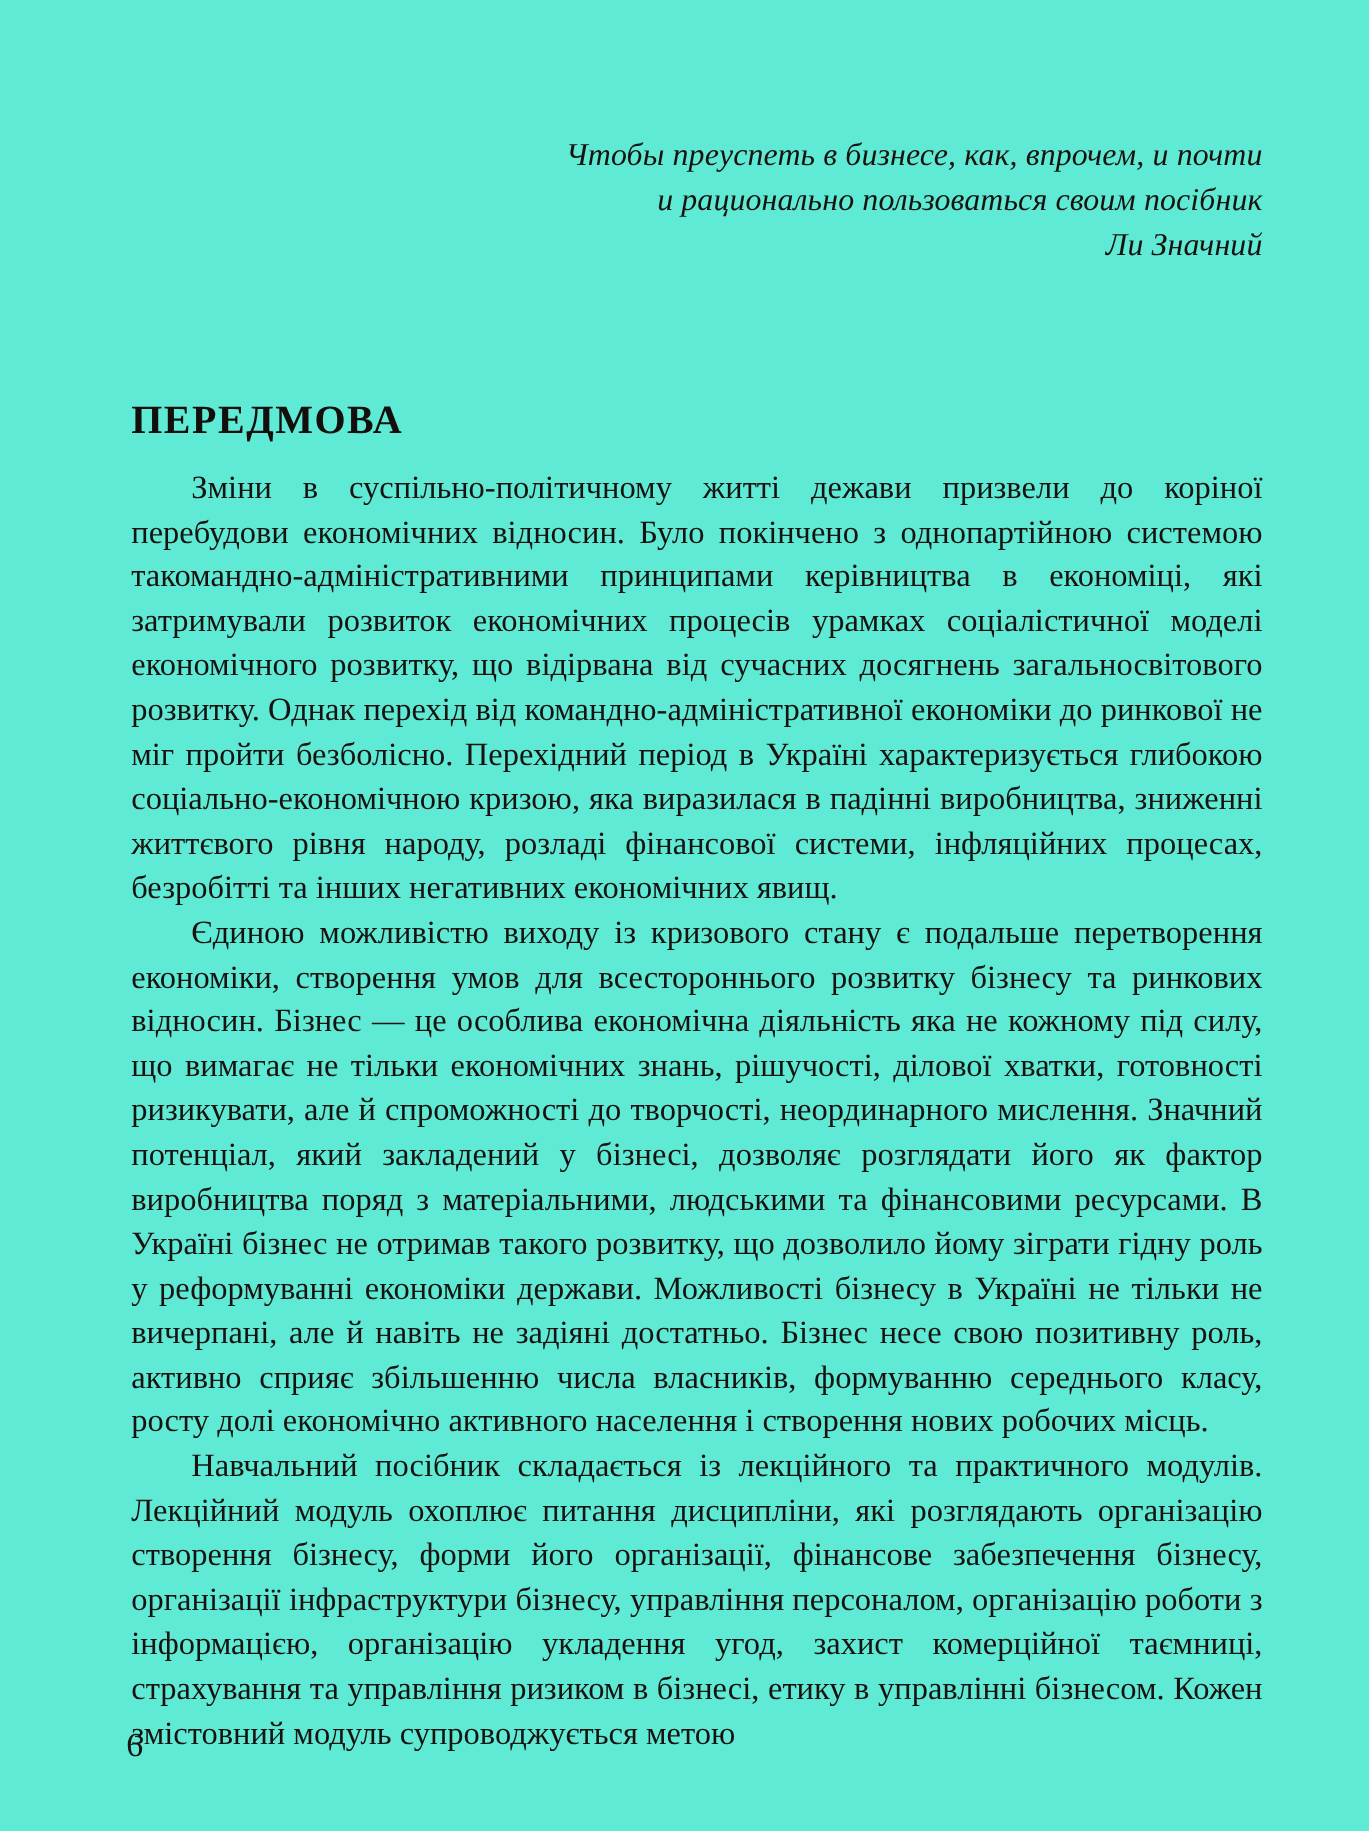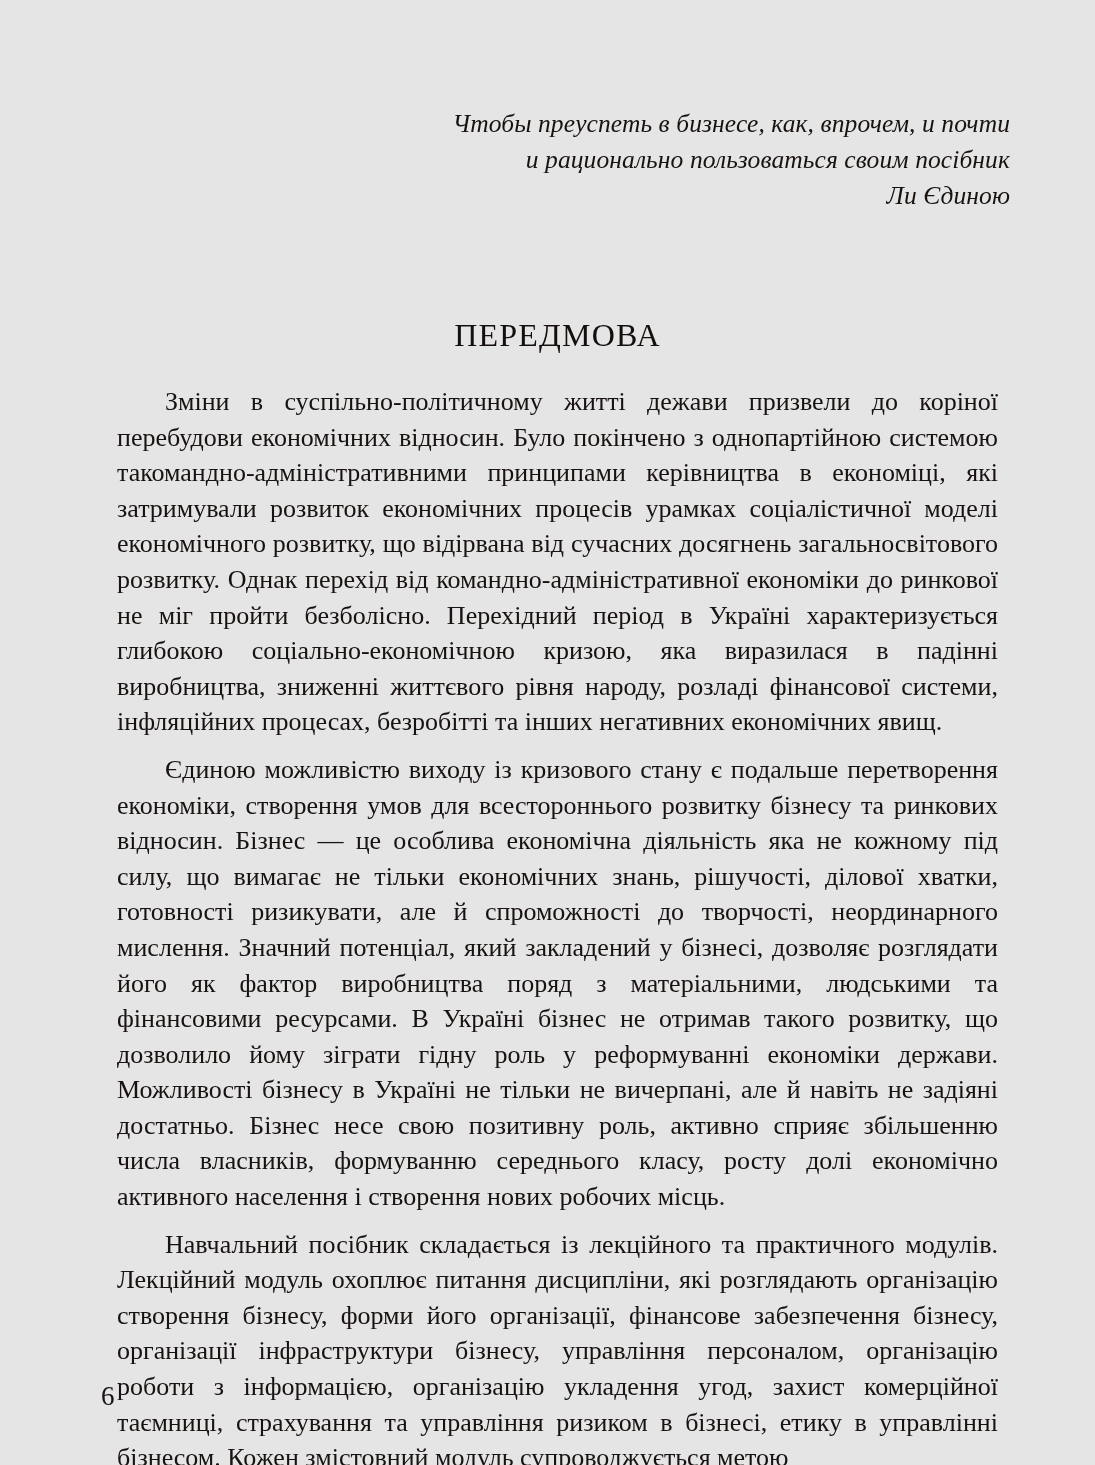--- a/index.html
+++ b/index.html
@@ -4,21 +4,21 @@
 <style>
   html, body {
     margin: 0;
     padding: 0;
     background: #ffffff;
   }
   .page {
     position: relative;
     width: 1095px;
     height: 1465px;
-    background: #e5e5e5;
+    background: #5eead4;
     overflow: hidden;
     font-family: "Liberation Serif", "DejaVu Serif", serif;
     color: #1a1410;
     box-sizing: border-box;
   }
 
   
   .epigraph {
     position: absolute;
     left: 105px;
@@ -39,36 +39,36 @@
     display: block;
     white-space: nowrap;
   }
 
   
   .page-title {
     position: absolute;
     left: 105px;
     top: 296px;
     width: 905px;
-    text-align: center;
+    text-align: left;
     font-size: 32px;
-    font-weight: normal;
+    font-weight: bold;
     letter-spacing: 1.2px;
     color: #140f0c;
   }
 
   
   .body-block {
     position: absolute;
     left: 105px;
     top: 372px;
     width: 905px;
   }
   .para {
-    margin: 12px;
+    margin: 0;
     text-align: justify;
     text-justify: inter-word;
     font-size: 26px;
     line-height: 35.6px;
     color: #181210;
     text-indent: 48px;
     hyphens: manual;
     -webkit-hyphens: manual;
   }
 
@@ -82,21 +82,21 @@
   }
 </style>
 </head>
 <body>
 
 <div class="page">
 
   <div class="epigraph">
     <span class="epigraph-line">Чтобы преуспеть в бизнесе, как, впрочем, и почти</span>
     <span class="epigraph-line">и рационально пользоваться своим посібник</span>
-    <span class="epigraph-attr">Ли Єдиною</span>
+    <span class="epigraph-attr">Ли Значний</span>
   </div>
 
   <h1 class="page-title">ПЕРЕДМОВА</h1>
 
   <div class="body-block">
     <p class="para">Зміни в суспільно-політичному житті дежави призвели до коріної перебудови економічних відносин. Було покінчено з однопартійною системою такомандно-адміністративними принципами керівництва в економіці, які затримували розвиток економічних процесів урамках соціалістичної моделі економічного розвитку, що відірвана від сучасних досягнень загальносвітового розвитку. Однак перехід від командно-адміністративної економіки до ринкової не міг пройти безболісно. Перехідний період в Україні характеризується глибокою соціально-економічною кризою, яка виразилася в падінні виробництва, зниженні життєвого рівня народу, розладі фінансової системи, інфляційних процесах, безробітті та інших негативних економічних явищ.</p>
     <p class="para">Єдиною можливістю виходу із кризового стану є подальше перетворення економіки, створення умов для всестороннього розвитку бізнесу та ринкових відносин. Бізнес — це особлива економічна діяльність яка не кожному під силу, що вимагає не тільки економічних знань, рішучості, ділової хватки, готовності ризикувати, але й спроможності до творчості, неординарного мислення. Значний потенціал, який закладений у бізнесі, дозволяє розглядати його як фактор виробництва поряд з матеріальними, людськими та фінансовими ресурсами. В Україні бізнес не отримав такого розвитку, що дозволило йому зіграти гідну роль у реформуванні економіки держави. Можливості бізнесу в Україні не тільки не вичерпані, але й навіть не задіяні достатньо. Бізнес несе свою позитивну роль, активно сприяє збільшенню числа власників, формуванню середнього класу, росту долі економічно активного населення і створення нових робочих місць.</p>
     <p class="para">Навчальний посібник складається із лекційного та практичного модулів. Лекційний модуль охоплює питання дисципліни, які розглядають організацію створення бізнесу, форми його організації, фінансове забезпечення бізнесу, організації інфраструктури бізнесу, управління персоналом, організацію роботи з інформацією, організацію укладення угод, захист комерційної таємниці, страхування та управління ризиком в бізнесі, етику в управлінні бізнесом. Кожен змістовний модуль супроводжується метою</p>
   </div>
 

